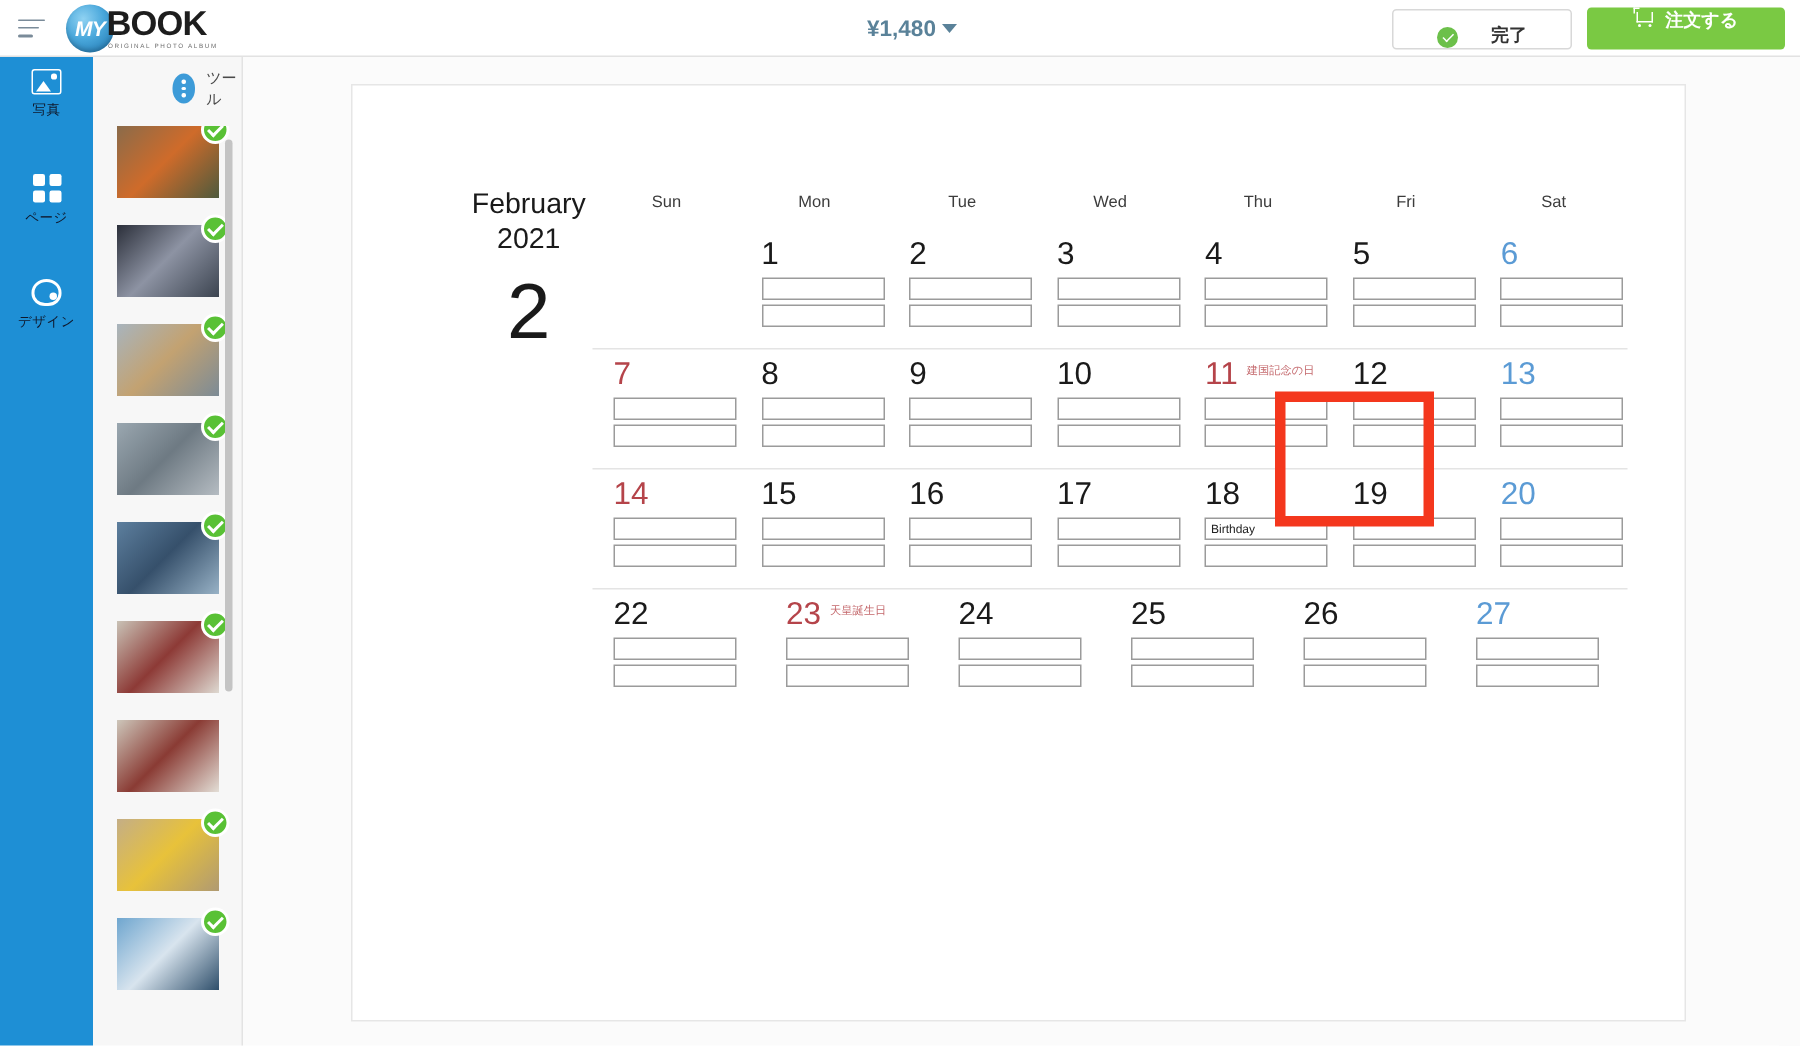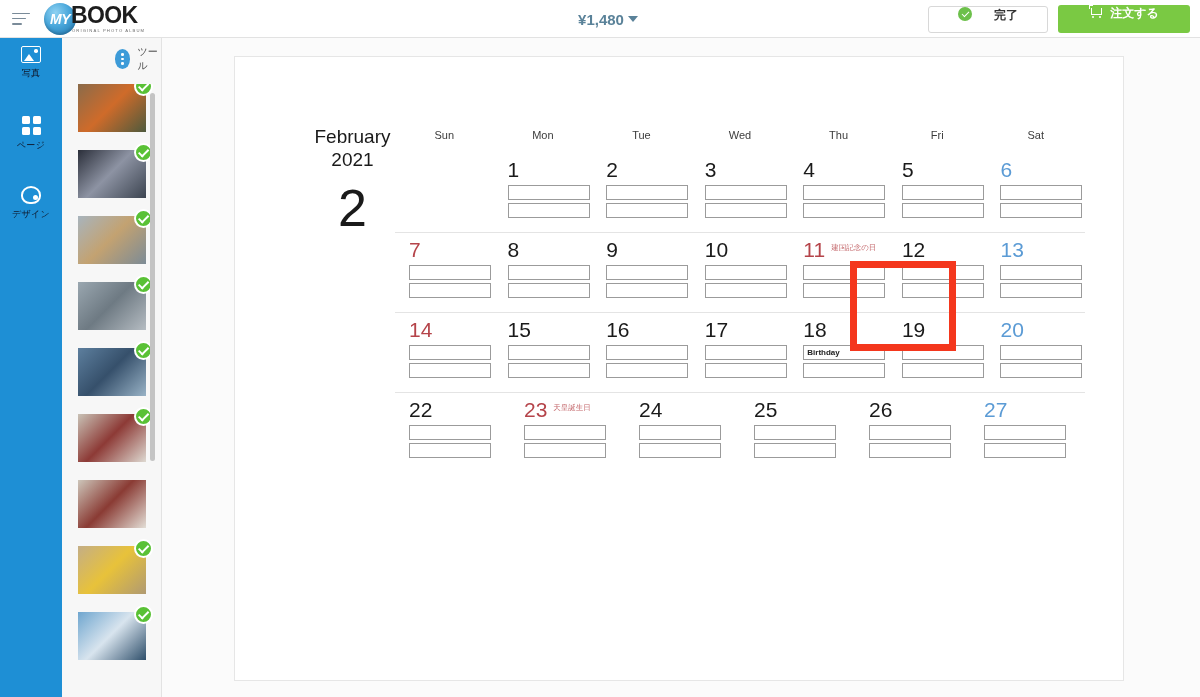--- a/index.html
+++ b/index.html
@@ -59,21 +59,21 @@
     border-top: 6px solid #5a8299;
   }
 
   .top-actions {
     position: absolute; right: 10px; top: 0; height: 38px;
     display: flex; align-items: center; gap: 10px;
   }
   .btn-done {
     width: 120px; height: 27px;
     background: #ffffff; border: 1px solid #d8d8d8; border-radius: 3px;
-    display: flex; align-items: flex-start; justify-content: center; gap: 22px;
+    display: flex; align-items: flex-end; justify-content: center; gap: 22px;
     font-size: 12px; font-weight: bold; color: #333; cursor: pointer;
   }
   .check-circle {
     width: 14px; height: 14px; border-radius: 50%; background: #6cc04a;
     display:flex; align-items:center; justify-content:center;
   }
   .check-circle::after {
     content: ""; width: 6px; height: 3px;
     border-left: 1.6px solid #fff; border-bottom: 1.6px solid #fff;
     transform: rotate(-45deg) translate(0.5px,-0.5px);
@@ -217,21 +217,21 @@
   .daynum.sun { color: #b5444a; }
   .daynum.sat { color: #5b9bd5; }
   .holiday {
     font-size: 7.5px; color: #c4686c; margin-left: 6px; vertical-align: 7px;
     display: inline-block;
   }
   .slots { margin-top: 3px; padding-left: 14px; }
   .slot {
     width: 82px; height: 15px; border: 1px solid #9b9b9b; background: #fff;
     margin-bottom: 3px; font-size: 8px; color: #222; line-height: 13px;
-    padding-left: 3px; overflow: hidden; white-space: nowrap; cursor: text; font-weight: bold;
+    padding-left: 3px; overflow: hidden; white-space: nowrap; cursor: text;
   }
 
   
   .highlight {
     position: absolute; left: 615px; top: 204px;
     width: 106px; height: 90px;
     border: 7px solid #f4371d; background: transparent;
     pointer-events: none; z-index: 5;
   }
 </style>

